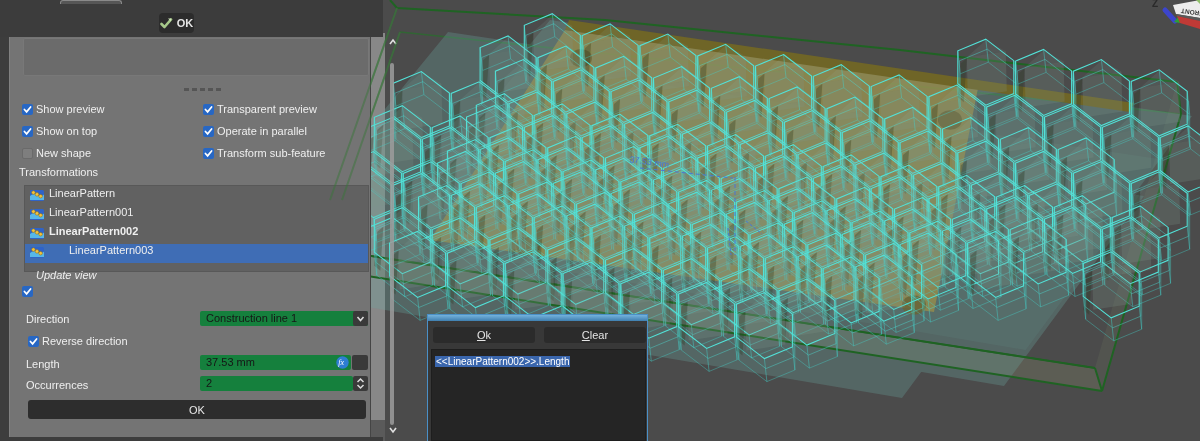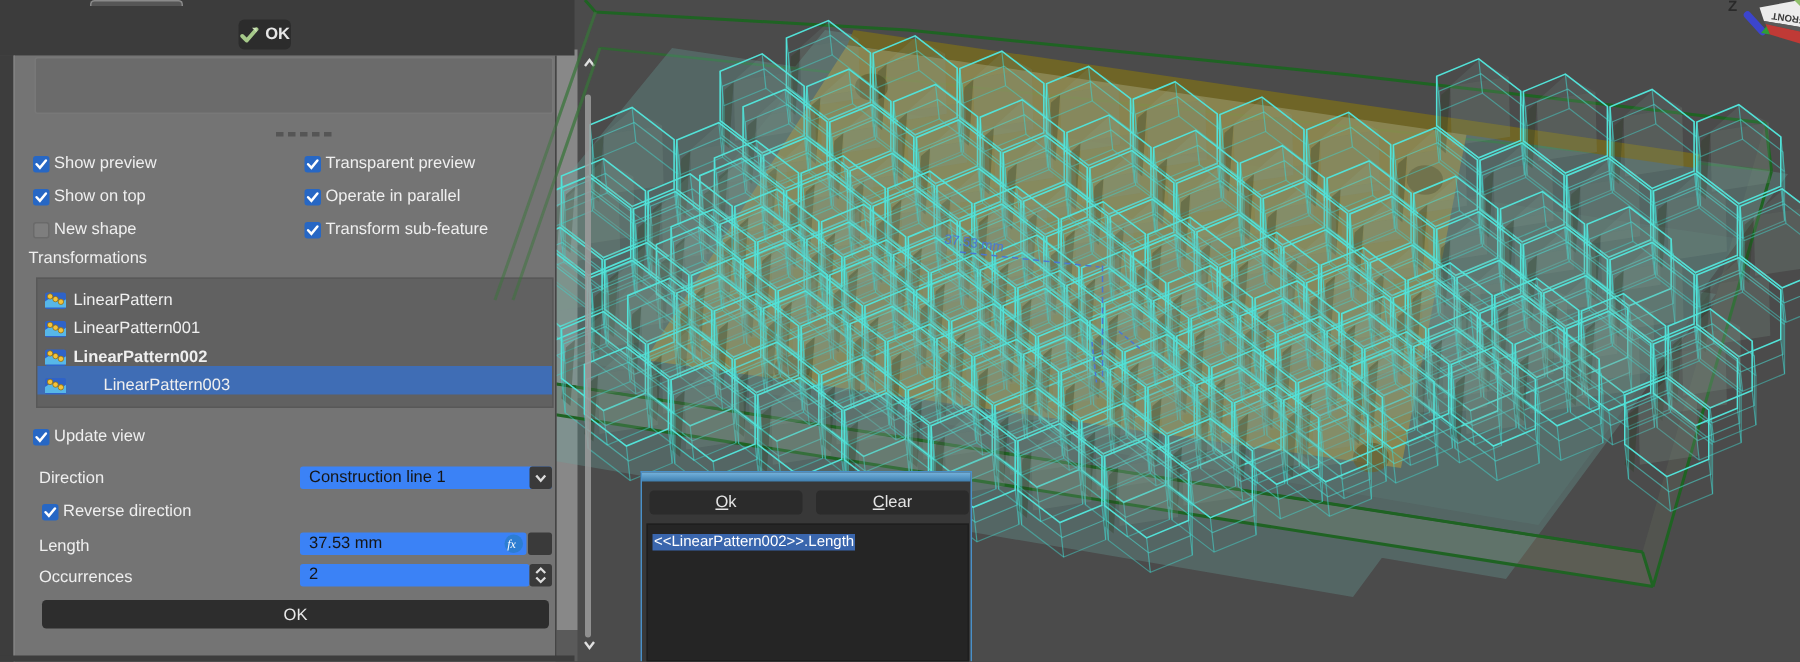--- a/index.html
+++ b/index.html
@@ -13,25 +13,25 @@
 #panelstrip { left:0; top:37px; width:9px; height:404px; background:#3d3d3d; }
 #panel { left:9px; top:37px; width:362px; height:404px; background:#747474; color:#efefef; font-size:11px; border-left:1px solid #818181; }
 #panelborder { left:370px; top:37px; width:1px; height:404px; background:#454545; }
 #gbox { left:13px; top:1px; width:346px; height:38px; background:#6b6b6b; border:1px solid #787878; border-radius:2px; }
 #dashes { left:174px; top:51px; } .dsh { display:inline-block; width:5px; height:3px; background:#555555; margin-right:3px; vertical-align:top; }
 .cb { position:absolute; width:11px; height:11px; border-radius:2px; }
 .cb.on { background:#2767c4; }
 .cb.off { background:#7e7e7e; border:1px solid #6a6a6a; }
 .lbl { position:absolute; white-space:nowrap; }
 #tlist { left:14px; top:148px; width:345px; height:87px; background:#616161; border:1px solid #585858; }
-.trow { position:absolute; left:0; width:100%; height:19px; display:flex; align-items:flex-end; }
+.trow { position:absolute; left:0; width:100%; height:19px; display:flex; align-items:flex-start; }
 .trow .licon { margin-left:5px; width:14px; height:14px; }
 .trow span.t { margin-left:5px; }
 .trow.sel { background:#3f6db5; }
-.field { position:absolute; background:#3b82f6; border-radius:2px; color:#161616; }
+.field { position:absolute; background:#15803d; border-radius:2px; color:#161616; }
 .fieldtext { position:absolute; left:6px; top:1px; color:#161616; }
 .darkbtn { position:absolute; background:#3a3a3a; border-radius:2px; }
 #okbig { left:18px; top:363px; width:338px; height:19px; background:#2d2d2d; border-radius:3px;
   color:#e8e8e8; font-size:11px; display:flex; align-items:center; justify-content:center; }
 #panelbottom { left:0px; top:437px; width:383px; height:4px; background:#3d3d3d; }
 #xdlg { left:427px; top:314px; width:221px; height:127px; background:#383838; border:1px solid #4a90c8; border-bottom:none; }
 #xtitle { position:absolute; left:0; top:0; width:100%; height:6px; background:linear-gradient(#74b2dc,#3f7fb0); }
 .xbtn { position:absolute; top:12px; width:102px; height:16px; background:#2b2b2b; border-radius:3px;
   color:#e4e4e4; font-size:11px; display:flex; align-items:center; justify-content:center; }
 #xtext { position:absolute; left:3px; top:34px; width:215px; height:92px; background:#252525; border:1px solid #1e1e1e; }
@@ -1288,21 +1288,21 @@
 <circle cx="3.4" cy="5.6" r="1.8" fill="#f4c23a" stroke="#8a6a10" stroke-width="0.5"></circle>
 <circle cx="7" cy="7.4" r="1.8" fill="#f4c23a" stroke="#8a6a10" stroke-width="0.5"></circle>
 <circle cx="10.6" cy="9.2" r="1.8" fill="#f4c23a" stroke="#8a6a10" stroke-width="0.5"></circle>
 </svg></span>
           <span class="t">LinearPattern003</span>
         </div>
   </div>
   <span class="cb on" style="left:12px;top:249px;"><svg width="11" height="11" viewBox="0 0 11 11">
           <path d="M2.4,5.5 L4.6,7.9 L8.6,3" stroke="#fff" stroke-width="1.7" fill="none" stroke-linecap="round"></path>
         </svg></span>
-  <span class="lbl" style="left:26px;top:248px;">Update view</span>
+  <span class="lbl" style="left:26px;top:232px;font-style:italic;">Update view</span>
   <span class="lbl" style="left:16px;top:276px;">Direction</span>
   <div class="field" style="left:190px;top:274px;width:168px;height:15px;">
         <span class="fieldtext">Construction line 1</span>
       </div>
   <div class="darkbtn" style="left:343px;top:274px;width:15px;height:15px;">
     <svg width="15" height="15" viewBox="0 0 15 15">
           <path d="M4.5,6 L7.5,9.5 L10.5,6" stroke="#dcdcdc" stroke-width="1.6" fill="none"></path>
         </svg></div>
   <span class="cb on" style="left:18px;top:299px;"><svg width="11" height="11" viewBox="0 0 11 11">
           <path d="M2.4,5.5 L4.6,7.9 L8.6,3" stroke="#fff" stroke-width="1.7" fill="none" stroke-linecap="round"></path>

